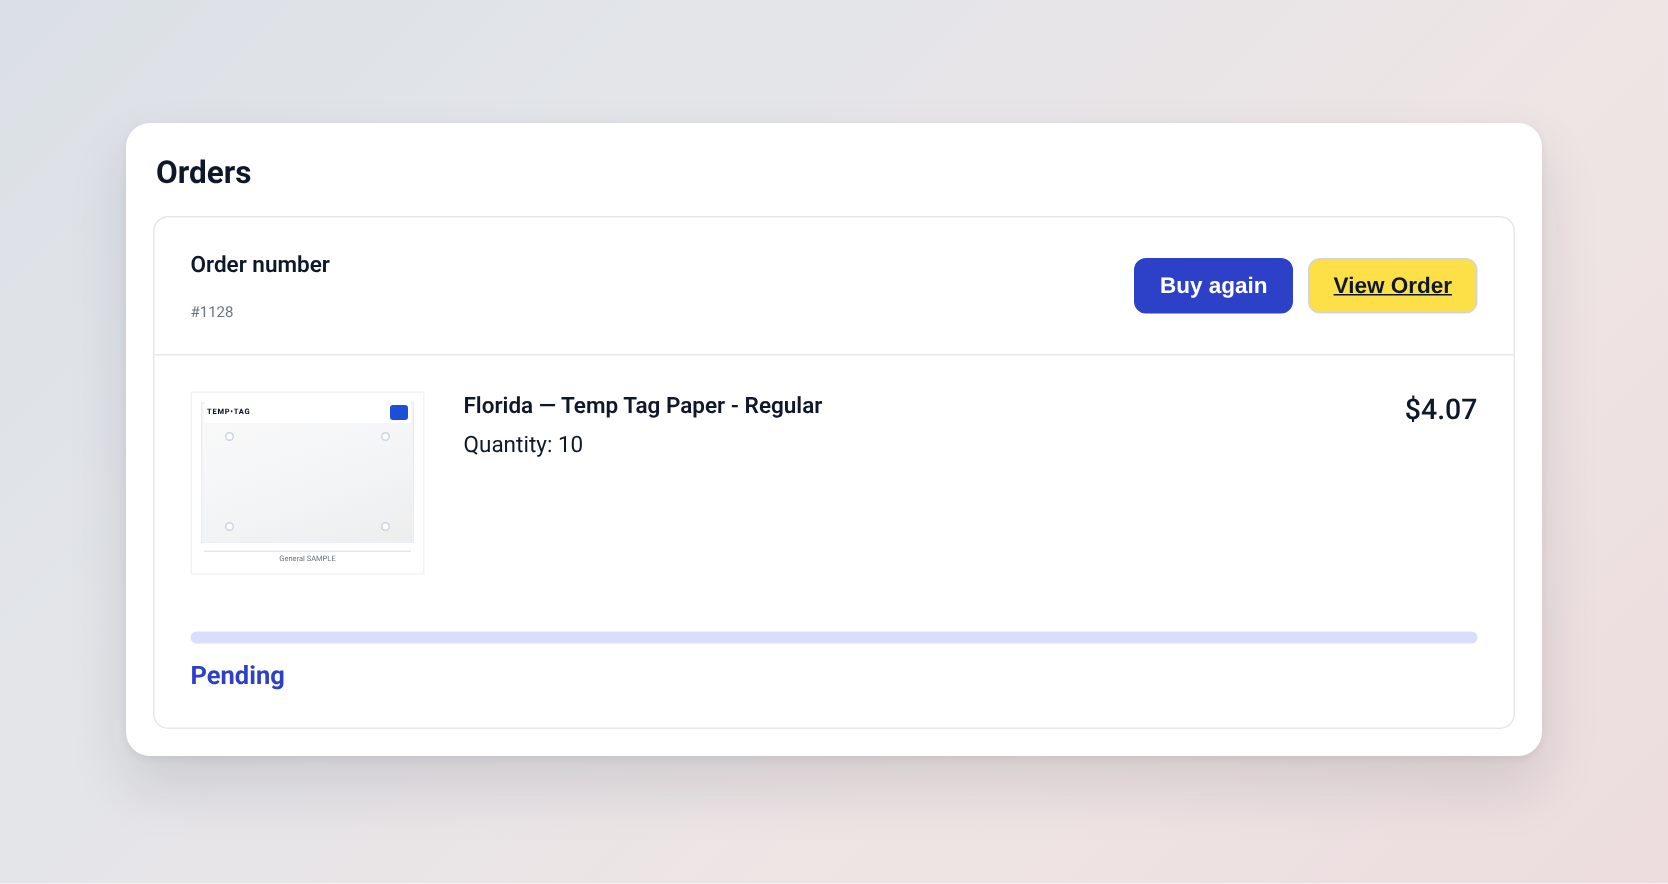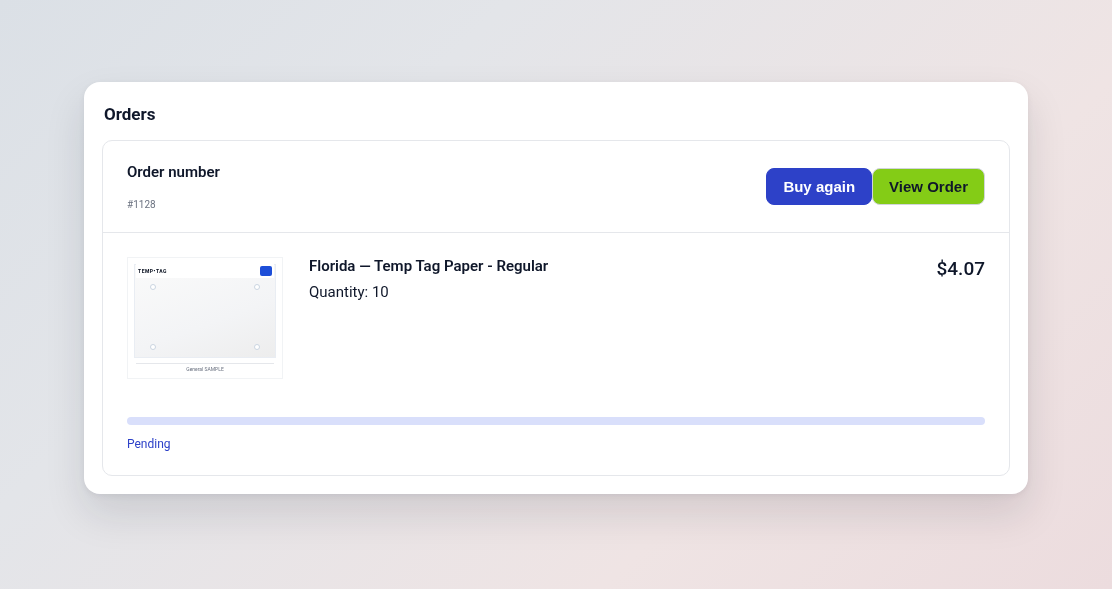--- a/index.html
+++ b/index.html
@@ -10,21 +10,21 @@
     padding: 82px 84px 0 84px;
     color: #0f172a;
   }
   .card {
     background: #fff;
     border-radius: 16px;
     box-shadow: 0 20px 40px rgba(15,23,42,0.12), 0 2px 6px rgba(15,23,42,0.06);
     padding: 20px 18px 18px 18px;
   }
   .card-title {
-    font-size: 17px;
+    font-size: 21px;
     font-weight: 700;
     color: #0f172a;
     margin: 2px 0 16px 2px;
   }
   .order {
     border: 1px solid #e5e7eb;
     border-radius: 10px;
     overflow: hidden;
   }
   .order-head {
@@ -34,32 +34,32 @@
     gap: 20px;
   }
   .meta {
     display: flex;
     gap: 72px;
     flex: 1;
   }
   .meta-col { display: flex; flex-direction: column; gap: 18px; min-width: 110px; }
   .meta-label { font-size: 15px; font-weight: 600; color: #0f172a; }
   .meta-value { font-size: 10px; color: #6b7280; }
-  .actions { display: flex; }
+  .actions { display: flex; gap: 10px; }
   .btn {
     font-size: 15px;
     font-weight: 600;
     border-radius: 8px;
     padding: 10px 16px;
     cursor: pointer;
     border: 1px solid transparent;
     line-height: 1;
   }
   .btn-primary { background: #2d41c8; color: #fff; border-color: #2d41c8; }
-  .btn-secondary { background: #84cc16; color: #0f172a; border-color: #d1d5db; }
+  .btn-secondary { background: #fde047; color: #0f172a; border-color: #d1d5db; text-decoration: underline; }
   .divider { height: 1px; background: #e5e7eb; }
   .order-body { padding: 24px 24px 24px 24px; }
   .line { display: flex; gap: 26px; align-items: flex-start; }
   .thumb {
     width: 156px; height: 122px; background: #fff; border: 1px solid #f1f3f5;
     position: relative; font-size: 7px; color: #6b7280; padding: 4px;
   }
   .thumb::before {
     content: ""; position: absolute; inset: 6px 6px 20px 6px;
     background: linear-gradient(160deg, #fafafa 0%, #f3f4f6 60%, #ededed 100%);
@@ -73,21 +73,21 @@
   .p1 { top: 26px; left: 22px; } .p2 { top: 26px; right: 22px; }
   .p3 { bottom: 28px; left: 22px; } .p4 { bottom: 28px; right: 22px; }
   .thumb-footer { position: absolute; left: 8px; right: 8px; bottom: 6px; text-align: center;
     border-top: 1px solid #e5e7eb; padding-top: 2px; font-size: 5px; color: #6b7280; }
   .line-main { flex: 1; display: flex; justify-content: space-between; gap: 24px; }
   .line-info { display: flex; flex-direction: column; gap: 8px; }
   .prod-name { font-size: 15px; font-weight: 600; color: #0f172a; }
   .qty { font-size: 15px; color: #0f172a; }
   .price { font-size: 19px; font-weight: 500; color: #0f172a; }
   .progress { margin-top: 38px; height: 8px; background: #d9dffb; border-radius: 999px; }
-  .status { margin-top: 12px; font-size: 12px; font-weight: 400; color: #2d41c8; }
+  .status { margin-top: 12px; font-size: 17px; font-weight: 700; color: #2d41c8; }
 </style>
 </head>
 <body>
 
 <div class="card">
   <h2 class="card-title">Orders</h2>
 
   <div class="order">
     <div class="order-head">
       <div class="meta">

